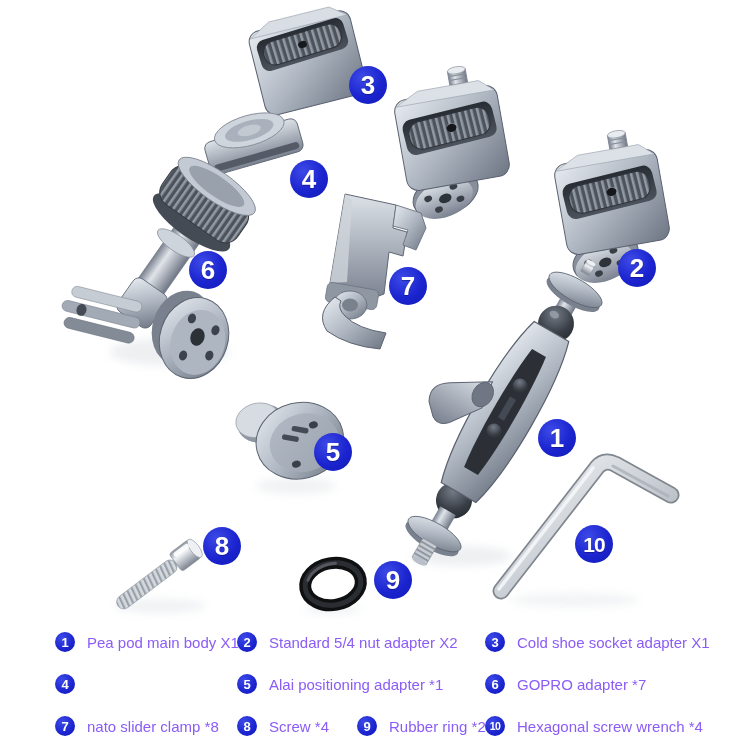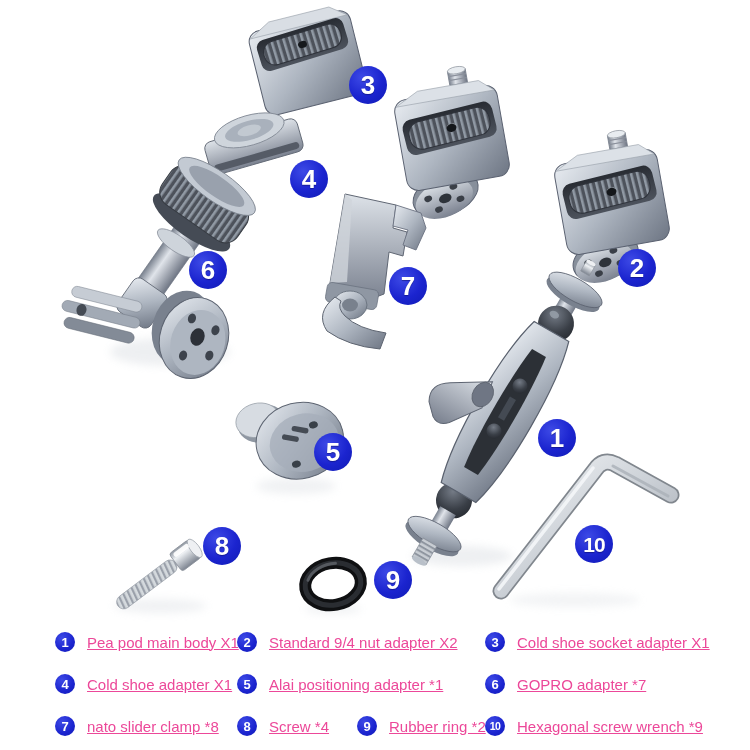--- a/index.html
+++ b/index.html
@@ -17,21 +17,21 @@
   }
   .badge.b10 { font-size:21px; letter-spacing:-1px; }
   .legend-item { position:absolute; display:flex; align-items:center; gap:12px; height:22px; }
   .lbadge {
     flex:0 0 20px; width:20px; height:20px; border-radius:50%;
     background: radial-gradient(circle at 35% 30%, #3d4ae6 0%, #1b24cf 60%, #101bb4 100%);
     color:#fff; font-weight:bold; font-size:13px; line-height:1;
     display:flex; align-items:center; justify-content:center;
   }
   .lbadge.b10 { font-size:10.5px; letter-spacing:-0.5px; }
-  .llabel { font-size:15px; color:#ec4899; white-space:nowrap;text-decoration:underline; }
+  .llabel { font-size:15px; color:#8b5cf6; white-space:nowrap; }
 </style>
 </head>
 <body>
 
 <div class="canvas">
 
   <svg class="parts" width="750" height="750" viewBox="0 0 750 750">
     <defs>
       <linearGradient id="met" x1="0" y1="0" x2="1" y2="1">
         <stop offset="0" stop-color="#e9edf2"></stop>
@@ -254,29 +254,28 @@
   <div class="badge" style="left:374px;top:561px">9</div>
   <div class="badge b10" style="left:575px;top:525px">10</div>
 
   <div>
     <div class="legend-item" style="left:55px;top:631px">
       <span class="lbadge">1</span>
       <span class="llabel">Pea pod main body X1</span>
     </div>
     <div class="legend-item" style="left:237px;top:631px">
       <span class="lbadge">2</span>
-      <span class="llabel">Standard 9/4 nut adapter X2</span>
+      <span class="llabel">Standard 5/4 nut adapter X2</span>
     </div>
     <div class="legend-item" style="left:485px;top:631px">
       <span class="lbadge">3</span>
       <span class="llabel">Cold shoe socket adapter X1</span>
     </div>
     <div class="legend-item" style="left:55px;top:673px">
       <span class="lbadge">4</span>
-      <span class="llabel">Cold shoe adapter X1</span>
     </div>
     <div class="legend-item" style="left:237px;top:673px">
       <span class="lbadge">5</span>
       <span class="llabel">Alai positioning adapter *1</span>
     </div>
     <div class="legend-item" style="left:485px;top:673px">
       <span class="lbadge">6</span>
       <span class="llabel">GOPRO adapter *7</span>
     </div>
     <div class="legend-item" style="left:55px;top:715px">
@@ -286,17 +285,17 @@
     <div class="legend-item" style="left:237px;top:715px">
       <span class="lbadge">8</span>
       <span class="llabel">Screw *4</span>
     </div>
     <div class="legend-item" style="left:357px;top:715px">
       <span class="lbadge">9</span>
       <span class="llabel">Rubber ring *2</span>
     </div>
     <div class="legend-item" style="left:485px;top:715px">
       <span class="lbadge b10">10</span>
-      <span class="llabel">Hexagonal screw wrench *9</span>
+      <span class="llabel">Hexagonal screw wrench *4</span>
     </div>
   </div>
 
 </div>
 
 </body></html>

